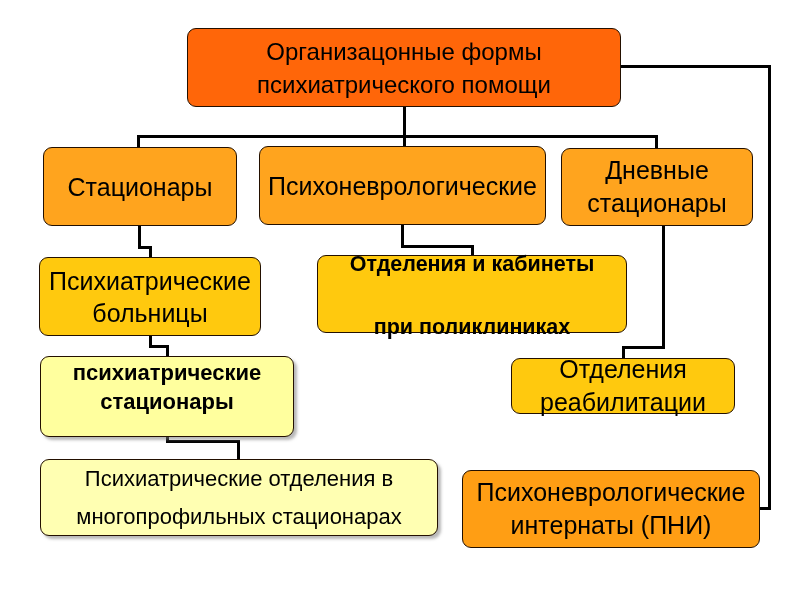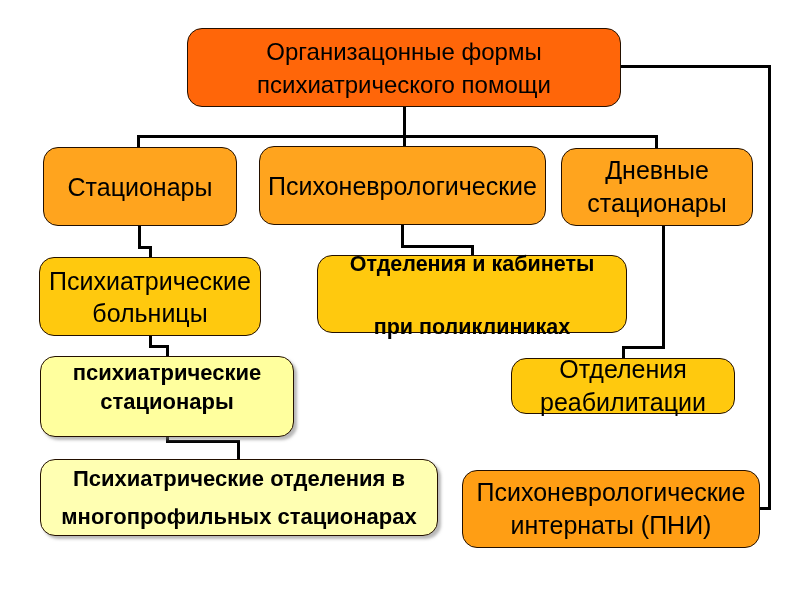--- a/index.html
+++ b/index.html
@@ -4,36 +4,36 @@
 <style>
   html,body { margin:0; padding:0; background:#ffffff; }
   #slide {
     position:relative; width:800px; height:600px; background:#ffffff;
     font-family:"Liberation Sans", sans-serif; overflow:hidden;
   }
   #edges { position:absolute; left:0; top:0; width:800px; height:600px; z-index:1; }
   .edge-seg { position:absolute; }
   .node {
     position:absolute; box-sizing:border-box;
-    border:1.6px solid #231000; border-radius:15px;
+    border:1.6px solid #231000; border-radius:9px;
     display:flex; flex-direction:column; justify-content:center; align-items:center;
     text-align:center; color:#000000; z-index:2;
   }
   .node .ln { width:100%; }
   
   #node-root   { left:187px; top:28px;  width:434px; height:79px; font-size:24px; line-height:33px; }
   #node-stac   { left:43px;  top:147px; width:194px; height:79px; font-size:25px; line-height:32px; }
   #node-pnd    { left:259px; top:146px; width:287px; height:79px; font-size:25px; line-height:32px; }
   #node-dnev   { left:561px; top:148px; width:192px; height:78px; font-size:25px; line-height:33px; }
   #node-boln   { left:39px;  top:257px; width:222px; height:79px; font-size:25px; line-height:32px; }
   #node-kab    { left:317px; top:255px; width:310px; height:78px; font-size:21.5px; line-height:31px; font-weight:700; padding-top:4px; }
   #node-spec   { left:40px;  top:356px; width:254px; height:81px; font-size:22px; line-height:29px; font-weight:700;
                  justify-content:flex-start; padding-top:1px;
                  box-shadow:3px 3px 3px rgba(125,125,125,0.55); }
-  #node-mnogo  { left:40px;  top:459px; width:398px; height:77px; font-size:22px; line-height:38px; font-weight:700;
+  #node-mnogo  { left:40px;  top:459px; width:398px; height:77px; font-size:22px; line-height:38px; font-weight:400;
                  box-shadow:3px 3px 3px rgba(125,125,125,0.55); }
   #node-reab   { left:511px; top:358px; width:224px; height:56px; font-size:25px; line-height:33px; }
   #node-pni    { left:462px; top:470px; width:298px; height:78px; font-size:25px; line-height:33px; }
 </style>
 </head>
 <body>
 
 <div id="slide">
 
   <div id="edges">

